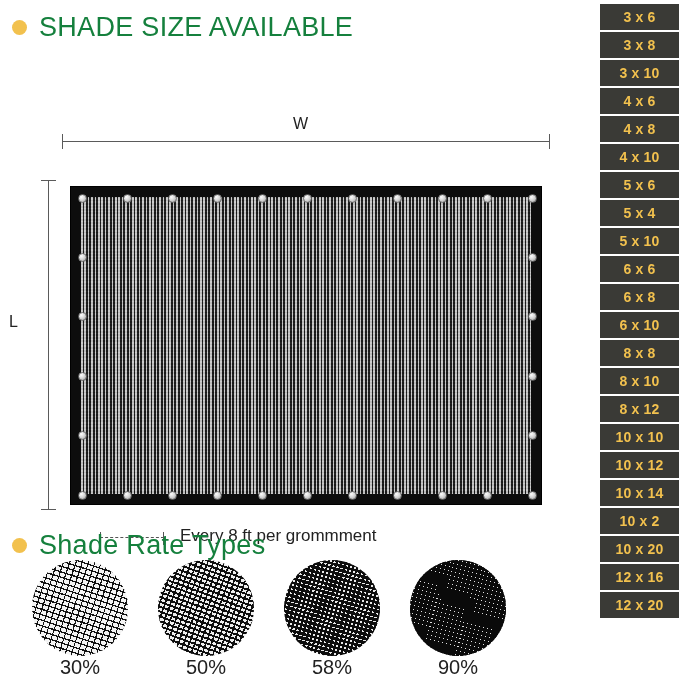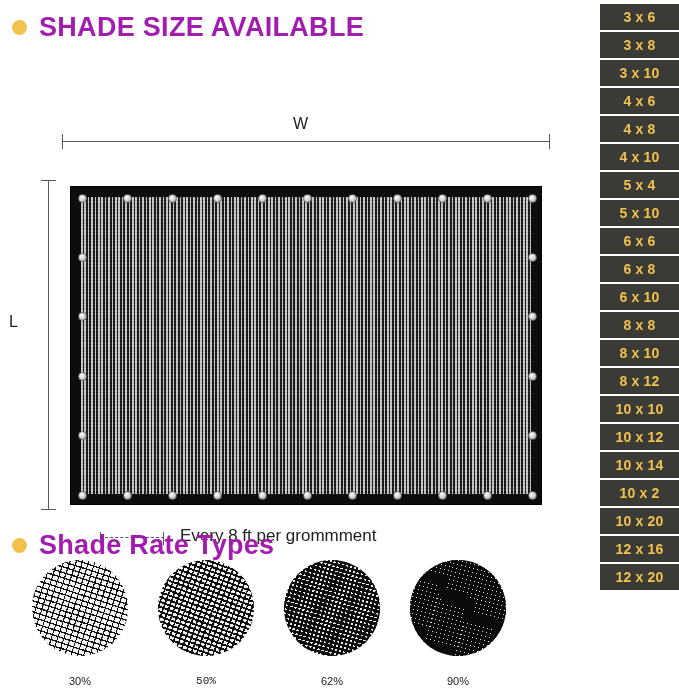--- a/index.html
+++ b/index.html
@@ -37,22 +37,22 @@
   }
   .bullet-dot {
     width: 15px;
     height: 15px;
     border-radius: 50%;
     background: #f2c14e;
     flex: 0 0 auto;
   }
   .section-title .title-text {
     font-size: 27px;
-    font-weight: bold;
-    color: #a21caf;
+    font-weight: normal;
+    color: #15803d;
     letter-spacing: 0.3px;
     white-space: nowrap;
   }
 
   #title-shade-size {
     position: absolute;
     left: 12px;
     top: 12px;
   }
 
@@ -215,22 +215,22 @@
   }
   .rate-circle {
     width: 96px;
     height: 96px;
     border-radius: 50%;
     margin: 0 auto;
     overflow: hidden;
     background: #151515;
   }
   .rate-label {
-    margin-top: 19px;
-    font-size: 11px;
+    margin-top: 0;
+    font-size: 20px;
     color: #222;
   }
 
   .mesh30 {
     width: 100%; height: 100%;
     background-color: #f4f4f4;
     background-image:
       repeating-linear-gradient(18deg, #111 0 1.3px, rgba(255,255,255,0) 1.3px 5.2px),
       repeating-linear-gradient(108deg, #111 0 1.1px, rgba(255,255,255,0) 1.1px 6.0px);
   }
@@ -348,48 +348,49 @@
       <span class="title-text">Shade Rate Types</span>
     </div>
 
     <div class="rates" id="rates-row">
         <div class="rate-item" style="left: 22px; top: 0px;">
           <div class="rate-circle">
             <div class="mesh30"></div>
           </div>
           <div class="rate-label">30%</div>
         </div>
-        <div class="rate-item" style="left: 148px; top: 0px; font-family: Liberation Mono, monospace;">
+        <div class="rate-item" style="left: 148px; top: 0px;">
           <div class="rate-circle">
             <div class="mesh50"></div>
           </div>
           <div class="rate-label">50%</div>
         </div>
         <div class="rate-item" style="left: 274px; top: 0px;">
           <div class="rate-circle">
             <div class="mesh70"></div>
           </div>
-          <div class="rate-label">62%</div>
+          <div class="rate-label">58%</div>
         </div>
         <div class="rate-item" style="left: 400px; top: 0px;">
           <div class="rate-circle">
             <div class="mesh90"></div>
           </div>
           <div class="rate-label">90%</div>
         </div>
       </div>
   </div>
 
   <div class="size-list" id="size-list">
       <div class="size-chip">3 x 6</div>
       <div class="size-chip">3 x 8</div>
       <div class="size-chip">3 x 10</div>
       <div class="size-chip">4 x 6</div>
       <div class="size-chip">4 x 8</div>
       <div class="size-chip">4 x 10</div>
+      <div class="size-chip">5 x 6</div>
       <div class="size-chip">5 x 4</div>
       <div class="size-chip">5 x 10</div>
       <div class="size-chip">6 x 6</div>
       <div class="size-chip">6 x 8</div>
       <div class="size-chip">6 x 10</div>
       <div class="size-chip">8 x 8</div>
       <div class="size-chip">8 x 10</div>
       <div class="size-chip">8 x 12</div>
       <div class="size-chip">10 x 10</div>
       <div class="size-chip">10 x 12</div>

